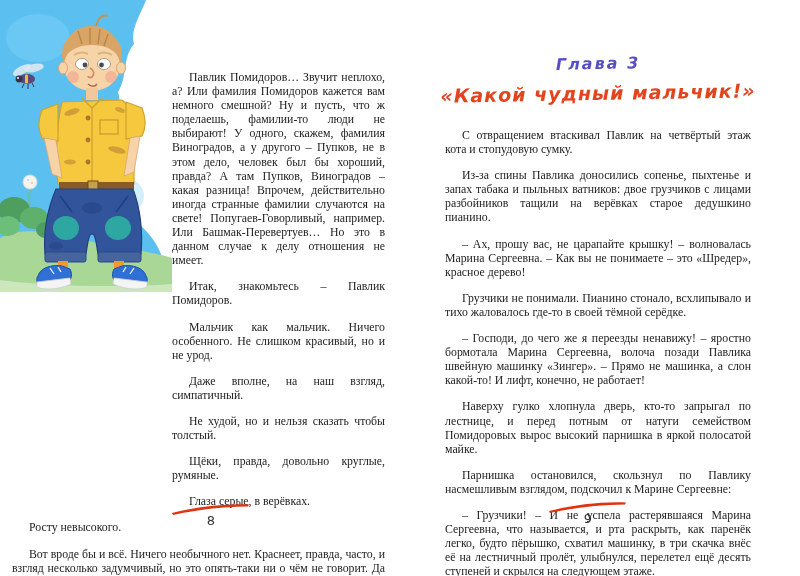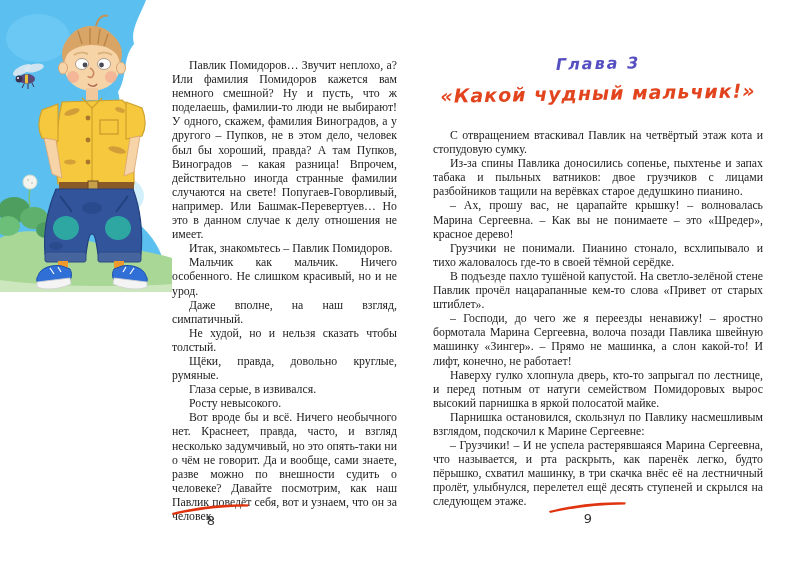--- a/index.html
+++ b/index.html
@@ -7,21 +7,21 @@
     width:800px;height:576px;overflow:hidden;background:#ffffff;
     font-family:"Liberation Serif","DejaVu Serif",serif;
     position:relative;
   }
   .page{position:absolute;top:0;height:576px;}
   .page-left{left:0;width:397px;}
   .page-right{left:433px;width:330px;}
 
   
   .bodytext p{
-    margin:0;
+    margin:12px;
     font-size:11.8px;
     line-height:14.1px;
     text-align:justify;
     text-indent:17px;
     color:#222222;
     hyphens:auto;
   }
   .page-left .bodytext{width:397px;}
   .page-right .bodytext{width:330px;margin-top:24px;}
 
@@ -185,35 +185,34 @@
       </svg>
     </div>
 
     <div class="top-spacer"></div>
     <p>Павлик Помидоров… Звучит неплохо, а? Или фамилия Помидоров кажется вам немного смешной? Ну и пусть, что ж поделаешь, фамилии-то люди не выбирают! У одного, скажем, фамилия Виноградов, а у другого – Пупков, не в этом дело, человек был бы хороший, правда? А там Пупков, Виноградов – какая разница! Впрочем, действительно иногда странные фамилии случаются на свете! Попугаев-Говорливый, например. Или Башмак-Перевертуев… Но это в данном случае к делу отношения не имеет.</p>
     <p>Итак, знакомьтесь – Павлик Помидоров.</p>
     <p>Мальчик как мальчик. Ничего особенного. Не слишком красивый, но и не урод.</p>
     <p>Даже вполне, на наш взгляд, симпатичный.</p>
     <p>Не худой, но и нельзя сказать чтобы толстый.</p>
     <p>Щёки, правда, довольно круглые, румяные.</p>
-    <p>Глаза серые, в извивался.</p>
+    <p>Глаза серые, в верёвках.</p>
     <p>Росту невысокого.</p>
     <p>Вот вроде бы и всё. Ничего необычного нет. Краснеет, правда, часто, и взгляд несколько задумчивый, но это опять-таки ни о чём не говорит. Да и вообще, сами знаете, разве можно по внешности судить о человеке? Давайте посмотрим, как наш Павлик поведёт себя, вот и узнаем, что он за человек.</p>
   </div>
 </div>
 
 <div class="page page-right">
   <div class="chapter-label">Глава 3</div>
   <div class="chapter-title">«Какой чудный мальчик!»</div>
   <div class="bodytext">
     <p>С отвращением втаскивал Павлик на четвёртый этаж кота и стопудовую сумку.</p>
     <p>Из-за спины Павлика доносились сопенье, пыхтенье и запах табака и пыльных ватников: двое грузчиков с лицами разбойников тащили на верёвках старое дедушкино пианино.</p>
     <p>– Ах, прошу вас, не царапайте крышку! – волновалась Марина Сергеевна. – Как вы не понимаете – это «Шредер», красное дерево!</p>
     <p>Грузчики не понимали. Пианино стонало, всхлипывало и тихо жаловалось где-то в своей тёмной серёдке.</p>
-    <p>В подъезде пахло тушёной капустой. На светло-зелёной стене Павлик прочёл нацарапанные кем-то слова «Привет от старых штиблет».</p>
     <p>– Господи, до чего же я переезды ненавижу! – яростно бормотала Марина Сергеевна, волоча позади Павлика швейную машинку «Зингер». – Прямо не машинка, а слон какой-то! И лифт, конечно, не работает!</p>
     <p>Наверху гулко хлопнула дверь, кто-то запрыгал по лестнице, и перед потным от натуги семейством Помидоровых вырос высокий парнишка в яркой полосатой майке.</p>
     <p>Парнишка остановился, скользнул по Павлику насмешливым взглядом, подскочил к Марине Сергеевне:</p>
     <p>– Грузчики! – И не успела растерявшаяся Марина Сергеевна, что называется, и рта раскрыть, как паренёк легко, будто пёрышко, схватил машинку, в три скачка внёс её на лестничный пролёт, улыбнулся, перелетел ещё десять ступеней и скрылся на следующем этаже.</p>
   </div>
 </div>
 
 <div class="footer footer-left">
   <svg width="82" height="13" viewBox="0 0 82 13">
     <path d="M2,11 C26,5 54,1.5 79,2.5 L78,4.5 C52,4.5 26,8 3,13 Z" fill="#e0330f"></path>

